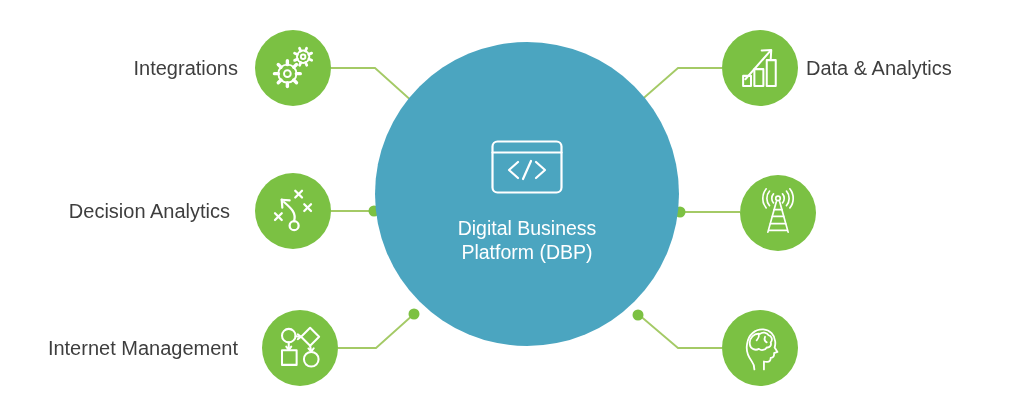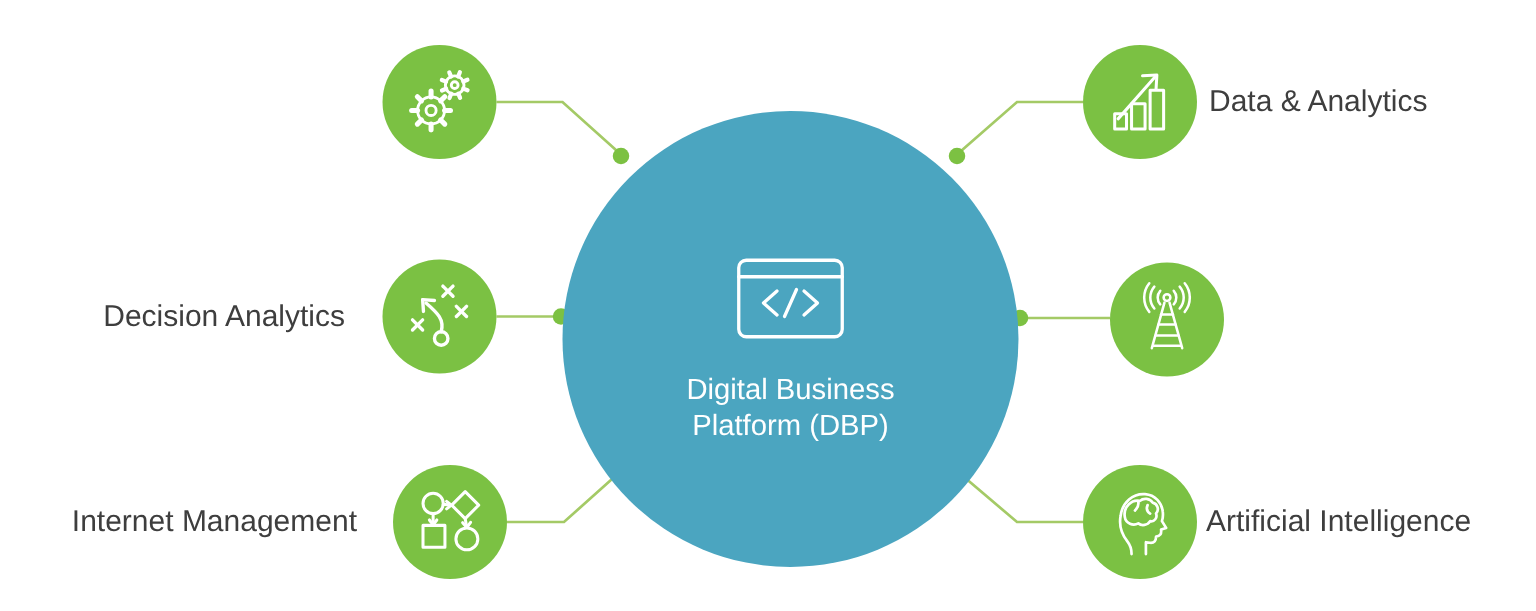--- a/index.html
+++ b/index.html
@@ -2,21 +2,21 @@
 <html><head>
 <meta charset="utf-8">
 <style>
   html,body{margin:0;padding:0;background:#ffffff;}
   .canvas{
     position:relative;width:1024px;height:407px;background:#ffffff;overflow:hidden;
     font-family:"Liberation Sans", sans-serif;
   }
   .connector-layer{position:absolute;left:0;top:0;width:1024px;height:407px;}
   .center-circle{
-    position:absolute;left:375px;top:74px;width:304px;height:304px;border-radius:50%;
+    position:absolute;left:375px;top:42px;width:304px;height:304px;border-radius:50%;
     background:#4BA5C0;display:flex;flex-direction:column;align-items:center;
   }
   .center-icon{margin-top:98px;}
   .center-title{
     margin-top:22px;width:190px;text-align:center;color:#ffffff;
     font-size:19.5px;line-height:24px;
   }
   .node-circle{
     position:absolute;width:76px;height:76px;border-radius:50%;background:#7BC143;
     display:flex;align-items:center;justify-content:center;
@@ -104,20 +104,21 @@
             <line x1="0" y1="-5.5" x2="0" y2="-8.2" transform="rotate(157)"></line>
             <line x1="0" y1="-5.5" x2="0" y2="-8.2" transform="rotate(202)"></line>
             <line x1="0" y1="-5.5" x2="0" y2="-8.2" transform="rotate(247)"></line>
             <line x1="0" y1="-5.5" x2="0" y2="-8.2" transform="rotate(292)"></line>
             <line x1="0" y1="-5.5" x2="0" y2="-8.2" transform="rotate(337)"></line>
           </g>
         </g>
       </g>
     </svg>
   </div>
+  <div class="node-label label-right pos-int-label">Integrations</div>
 
   <div class="node-circle pos-dec-circle">
     <svg width="54" height="54" viewBox="0 0 48 48">
       <g class="icon-stroke" stroke-width="2">
         <circle cx="25" cy="37" r="4"></circle>
         <path d="M25,33 C27,26 23,22 16,16"></path>
         <line x1="14" y1="14" x2="21" y2="14.5"></line>
         <line x1="14" y1="14" x2="14.5" y2="21"></line>
         <line x1="26" y1="6" x2="32" y2="12"></line>
           <line x1="32" y1="6" x2="26" y2="12"></line>
@@ -184,15 +185,14 @@
   <div class="node-circle pos-ai-circle">
     <svg width="54" height="54" viewBox="0 0 48 48">
       <g class="icon-stroke" stroke-width="1.6">
         <path d="M19,43 C19,40 18.5,38 16.5,35.5 C13,31 11.5,26 12.5,20.5 C13.5,12 20,7 27,7.5 C33,8 37,12.5 37.5,18 C37.8,20.5 37.5,22 37,23.5 L39.5,27.5 L36.5,28.5 C36.8,31 36,32.5 33.5,32.7 C33.5,35 32.5,36.5 30,36.3 C29,36.3 28.2,36.2 27.5,36 L27.5,43"></path>
         <path d="M15,21 C14,15 19,10.5 24,11.5 C26,9.5 30,10 31.5,12.5 C34.5,13 35.5,17 33.5,19 C34.5,21.5 32.5,24 30,23.5 C28.5,26 25,26.5 23,24.8 C20,26.5 15.5,25 15,21 Z"></path>
         <path d="M23,12 C23.5,15 22,16 21,17.2"></path>
         <path d="M28.5,14 C27.5,16.5 28.3,18 30,19"></path>
       </g>
     </svg>
   </div>
-  <div class="node-label label-left pos-ai-label">Artificial Intelligence</div>
 
 </div>
 
 </body></html>

